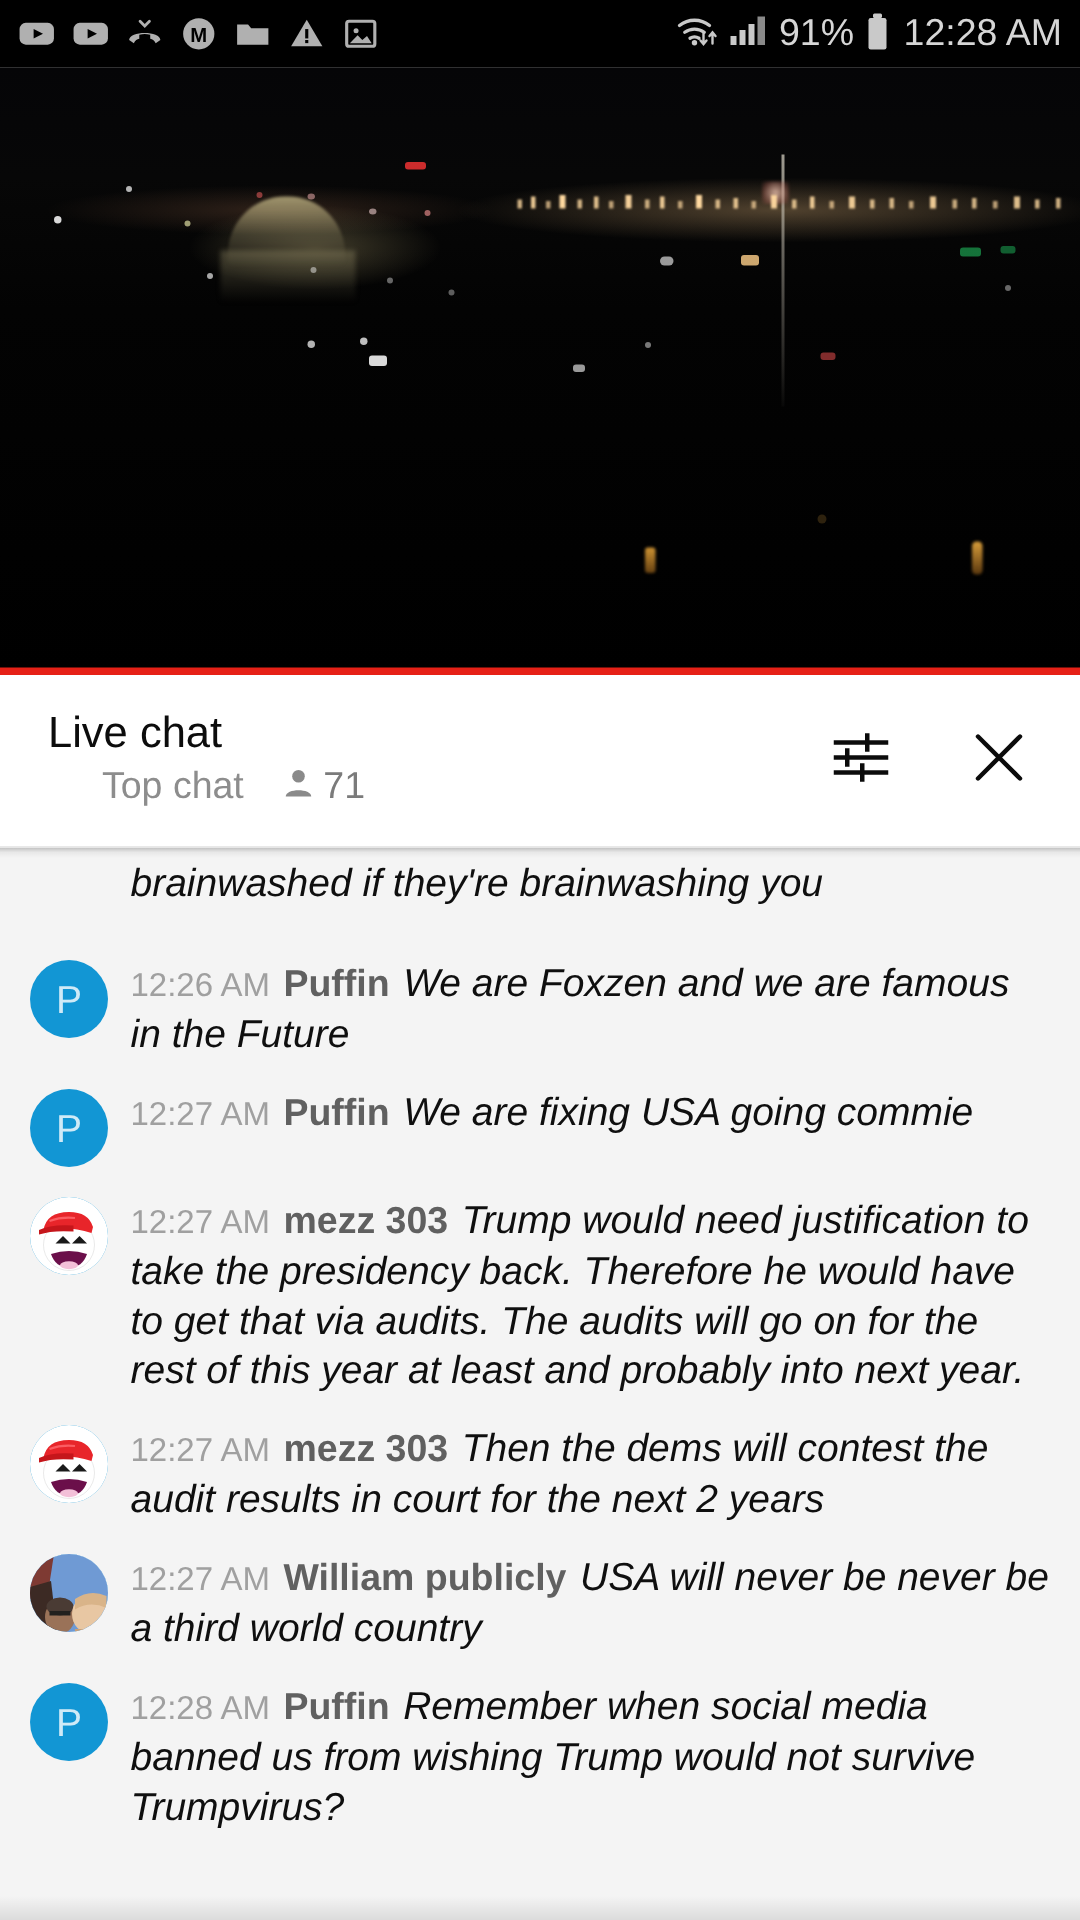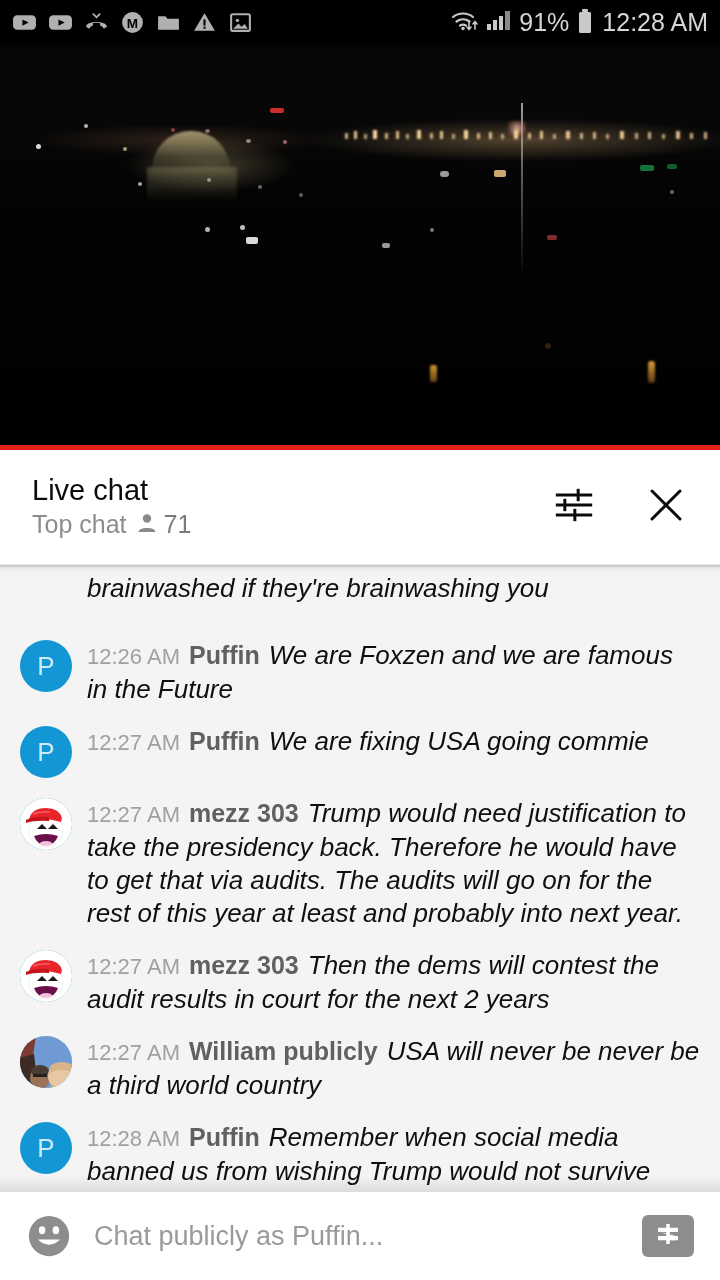--- a/index.html
+++ b/index.html
@@ -153,21 +153,22 @@
   }
   .chat-title {
     font-size: 29px;
     color: #0c0c0c;
     line-height: 1;
     font-family: "Liberation Sans", sans-serif;
   }
   .chat-sub {
     display: flex;
     align-items: center;
-    gap: 8px;
+    gap: 24px;
+    margin-left: 36px;
   }
   .chat-sub-label {
     font-size: 25px;
     color: #8d8d8d;
     line-height: 1;
   }
   .chat-viewers {
     display: flex;
     align-items: center;
     gap: 5px;
@@ -611,38 +612,14 @@
       <div class="msg-avatar" style="background:#1296d4;">
         <div class="av-letter">P</div>
       </div>
       <div class="msg-body">
         <span class="msg-time">12:28 AM</span><span class="msg-spacer"></span><span class="msg-author">Puffin</span><span class="msg-spacer"></span><span class="msg-text">Remember when social media banned us from wishing Trump would not survive Trumpvirus?</span>
       </div>
     </div>
 
   </div>
 
-  <div class="input-bar">
-    <div class="emoji-btn">
-      <span>
-        <svg width="46" height="46" viewBox="0 0 24 24">
-          <circle cx="12" cy="12" r="10.5" fill="#8d8d8d"></circle>
-          <ellipse cx="8.4" cy="9" rx="1.7" ry="2.1" fill="#ffffff"></ellipse>
-          <ellipse cx="15.6" cy="9" rx="1.7" ry="2.1" fill="#ffffff"></ellipse>
-          <path d="M6.2 13.8 q5.8 5.4 11.6 0 Z" fill="#ffffff"></path>
-        </svg>
-      </span>
-    </div>
-    <input class="chat-input" type="text" value="" placeholder="Chat publicly as Puffin..." style="">
-    <div class="superchat-btn">
-      <span>
-        <svg width="30" height="30" viewBox="0 0 24 24">
-          <rect x="4" y="7" width="16" height="3.4" fill="#ffffff"></rect>
-          <rect x="4" y="13.6" width="16" height="3.4" fill="#ffffff"></rect>
-          <path d="M6 7 L6 10.4 L18 13.6 L18 17 L14 17 L14 13.6 L6 10.4 Z" fill="#ffffff"></path>
-          <rect x="10.6" y="4" width="2.8" height="16" fill="#ffffff"></rect>
-          <rect x="4.5" y="7.4" width="15" height="2.6" fill="#8d8d8d" opacity="0"></rect>
-        </svg>
-      </span>
-    </div>
-  </div>
 
 </div>
 
 </body></html>

